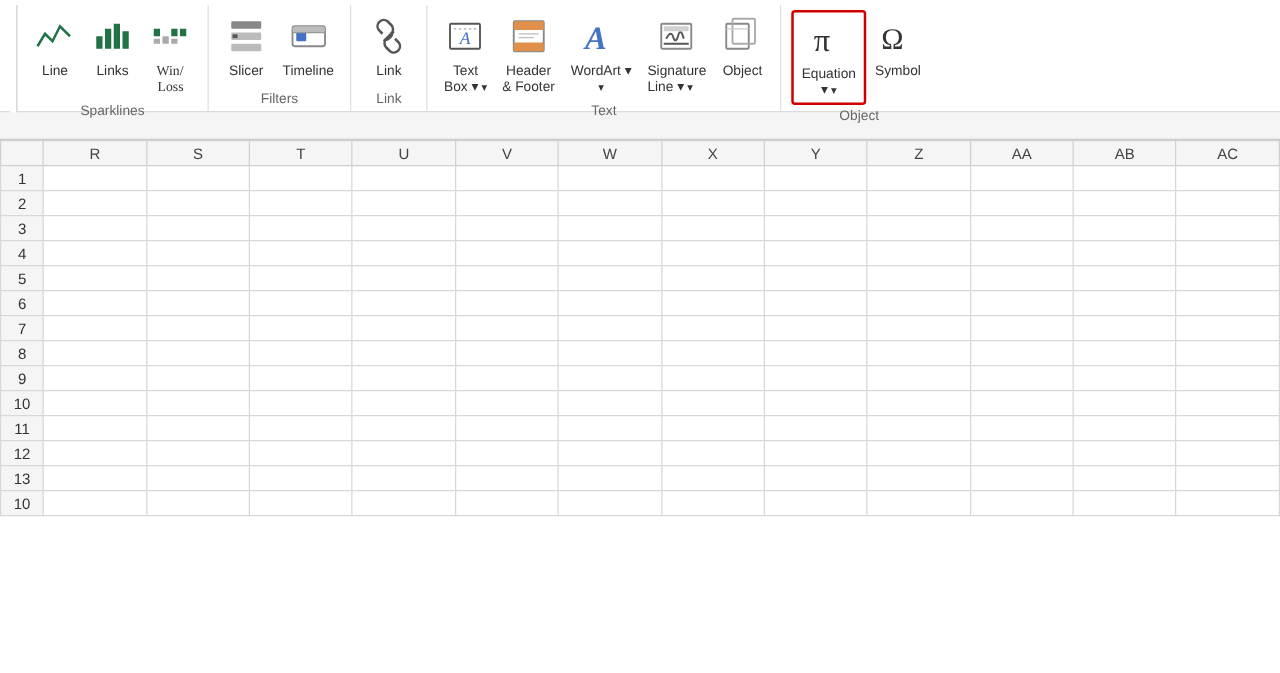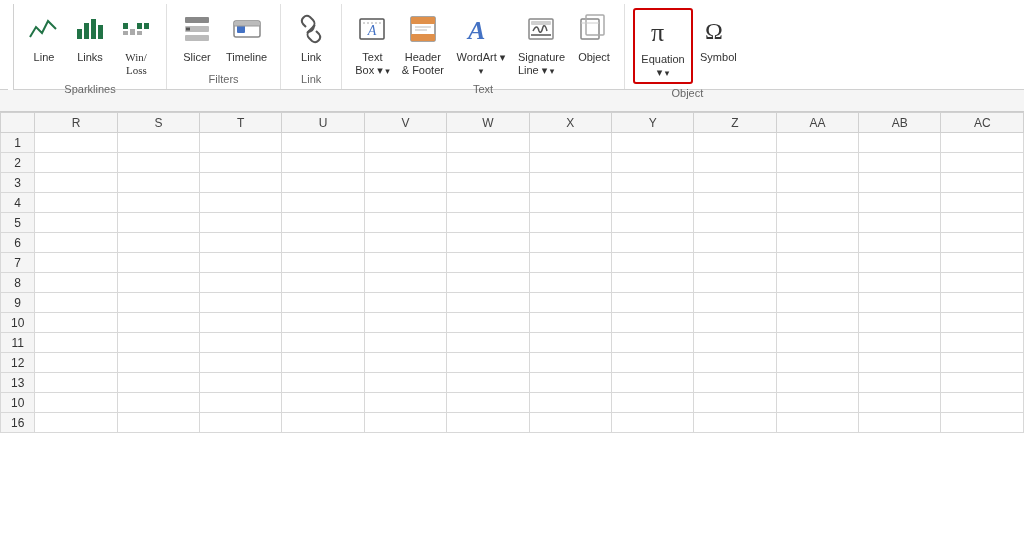--- a/index.html
+++ b/index.html
@@ -578,31 +578,16 @@
             <td></td>
             <td></td>
             <td></td>
             <td></td>
             <td></td>
             <td></td>
             <td></td>
             <td></td>
             <td></td>
           </tr>
-          <tr>
-            <td class="row-header">16</td>
-            <td></td>
-            <td></td>
-            <td></td>
-            <td></td>
-            <td></td>
-            <td></td>
-            <td></td>
-            <td></td>
-            <td></td>
-            <td></td>
-            <td></td>
-            <td></td>
-          </tr>
         </tbody>
     </table>
   </div>
 </div>
 
 </body></html>

